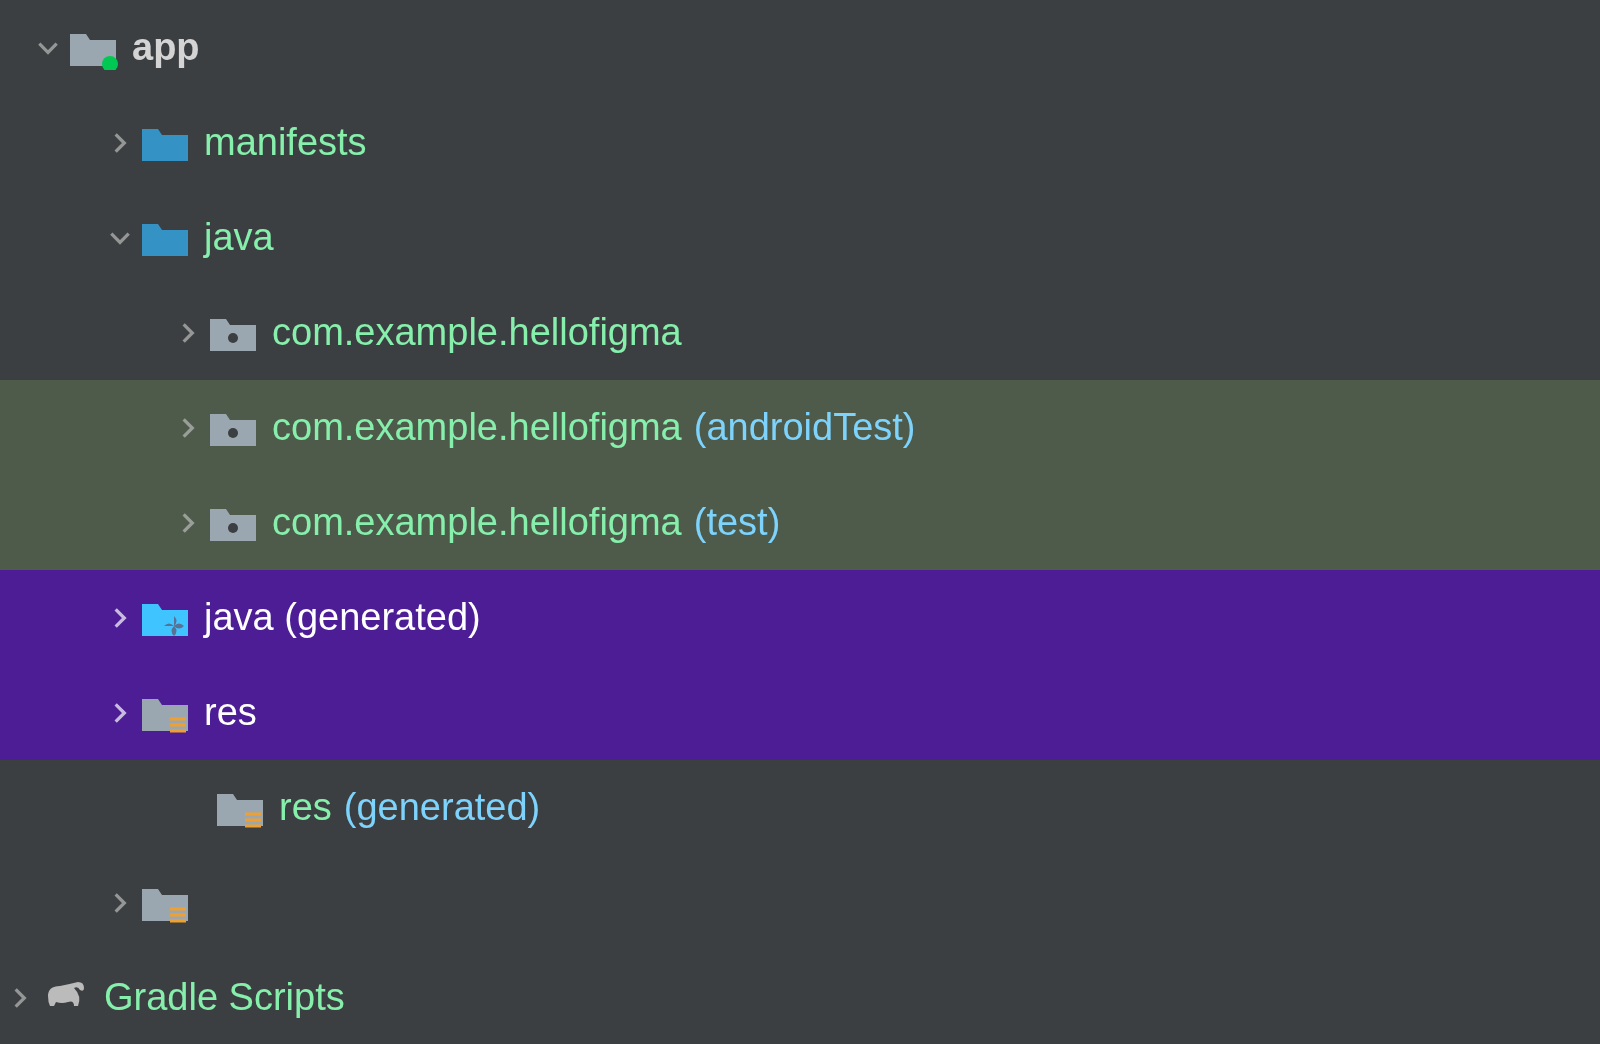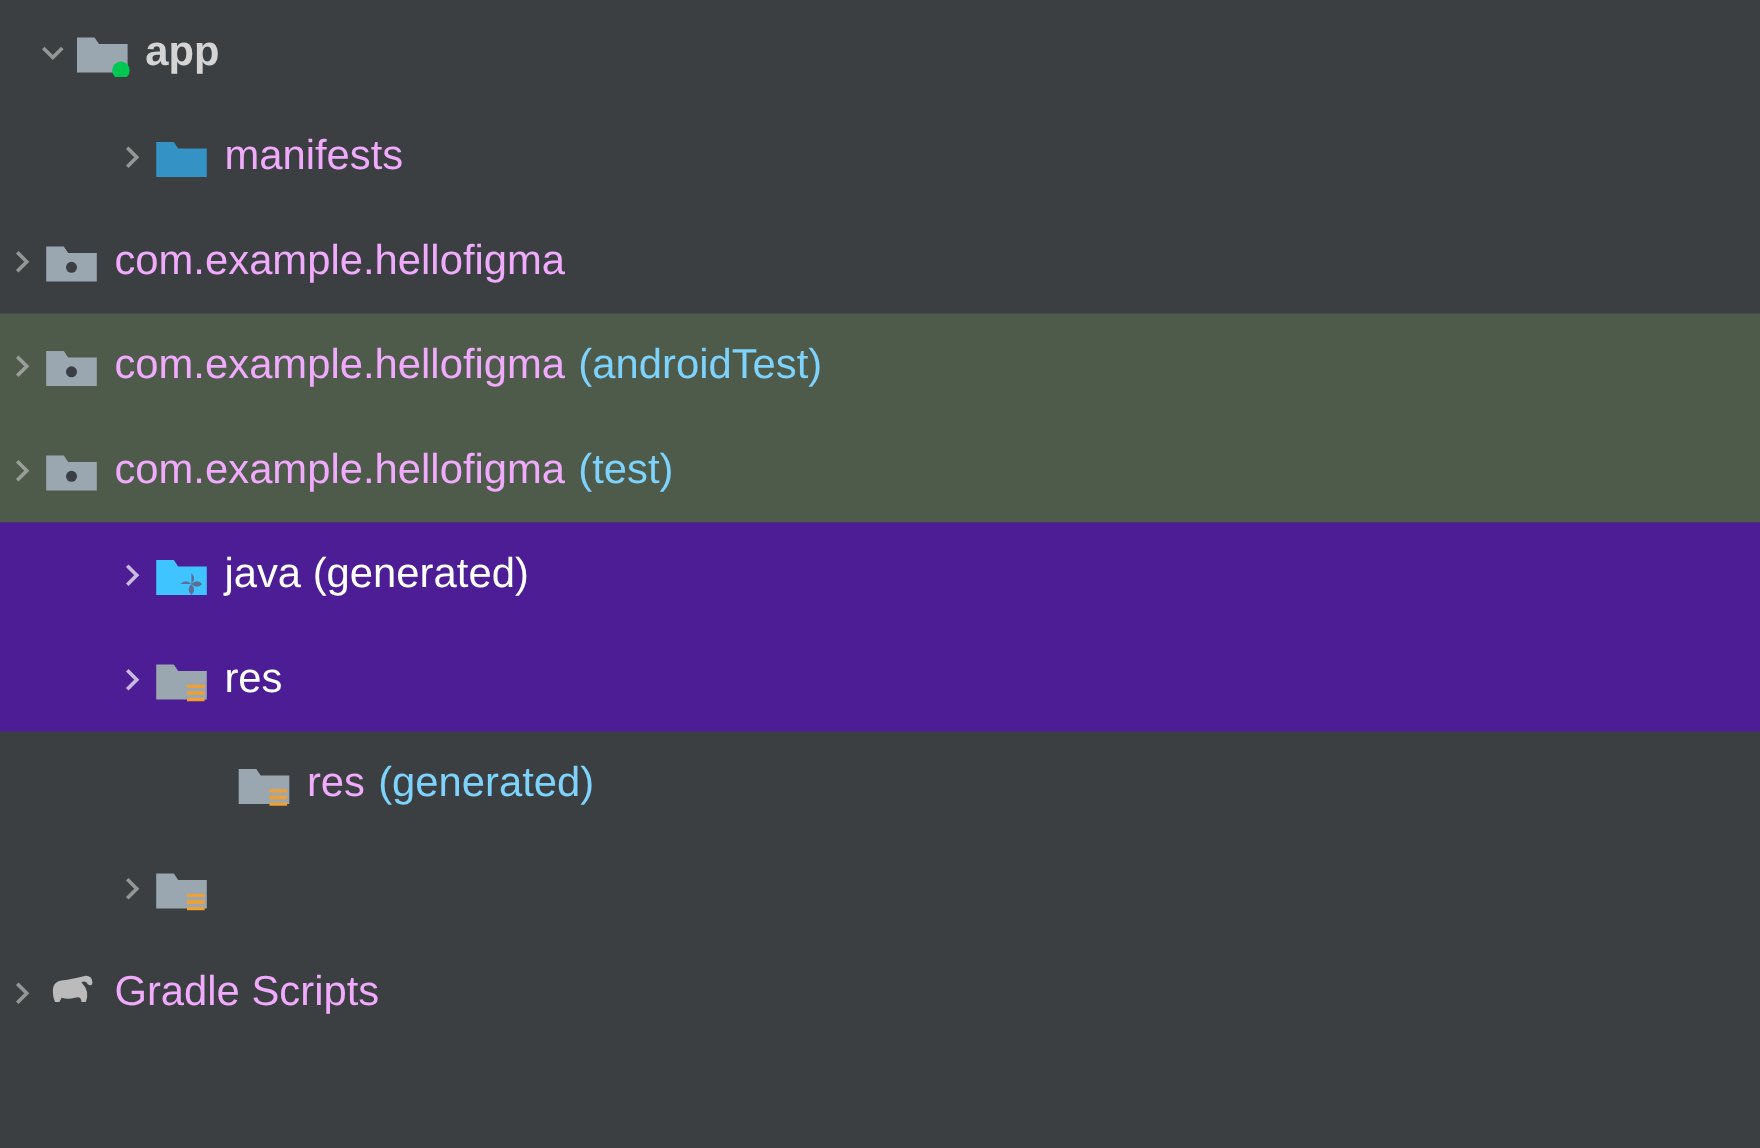--- a/index.html
+++ b/index.html
@@ -34,21 +34,21 @@
     .tree-row.selected {
       background-color: #4c1d95;
     }
     
     .tree-row.highlighted {
       background-color: #4e5a4a;
     }
     
     .indent-0 { padding-left: 28px; }
     .indent-1 { padding-left: 100px; }
-    .indent-2 { }
+    .indent-2 { padding-left: 168px; }
     .indent-3 { padding-left: 175px; }
     .indent-gradle { }
     
     .arrow {
       width: 40px;
       height: 40px;
       display: inline-flex;
       align-items: center;
       justify-content: center;
       opacity: 0.7;
@@ -77,21 +77,21 @@
       height: 44px;
       margin-right: 14px;
       display: inline-flex;
       align-items: center;
       justify-content: center;
       flex-shrink: 0;
       position: relative;
     }
     
     .label {
-      color: #f0abfc;
+      color: #86efac;
     }
     
     .label-bold {
       font-weight: 600;
       color: #d4d4d4;
     }
     
     .label-selected {
       color: #ffffff;
       font-weight: 500;
@@ -162,20 +162,33 @@
         </svg>
     </span>
     <span class="icon">
       <svg viewBox="0 0 50 44">
         <path class="folder-teal" d="M2 8 L18 8 L22 14 L48 14 L48 40 L2 40 Z"></path>
       </svg>
     </span>
     <span class="label">manifests</span>
   </div>
 
+  <div class="tree-row indent-1">
+    <span class="arrow">
+      <svg viewBox="0 0 24 24">
+          <polyline points="4,8 12,16 20,8"></polyline>
+        </svg>
+    </span>
+    <span class="icon">
+      <svg viewBox="0 0 50 44">
+        <path class="folder-teal" d="M2 8 L18 8 L22 14 L48 14 L48 40 L2 40 Z"></path>
+      </svg>
+    </span>
+    <span class="label">java</span>
+  </div>
 
   <div class="tree-row indent-2">
     <span class="arrow">
       <svg viewBox="0 0 24 24">
           <polyline points="8,4 16,12 8,20"></polyline>
         </svg>
     </span>
     <span class="icon">
       <svg viewBox="0 0 50 44">
         <path class="folder-grey" d="M2 8 L18 8 L22 14 L48 14 L48 40 L2 40 Z"></path>

